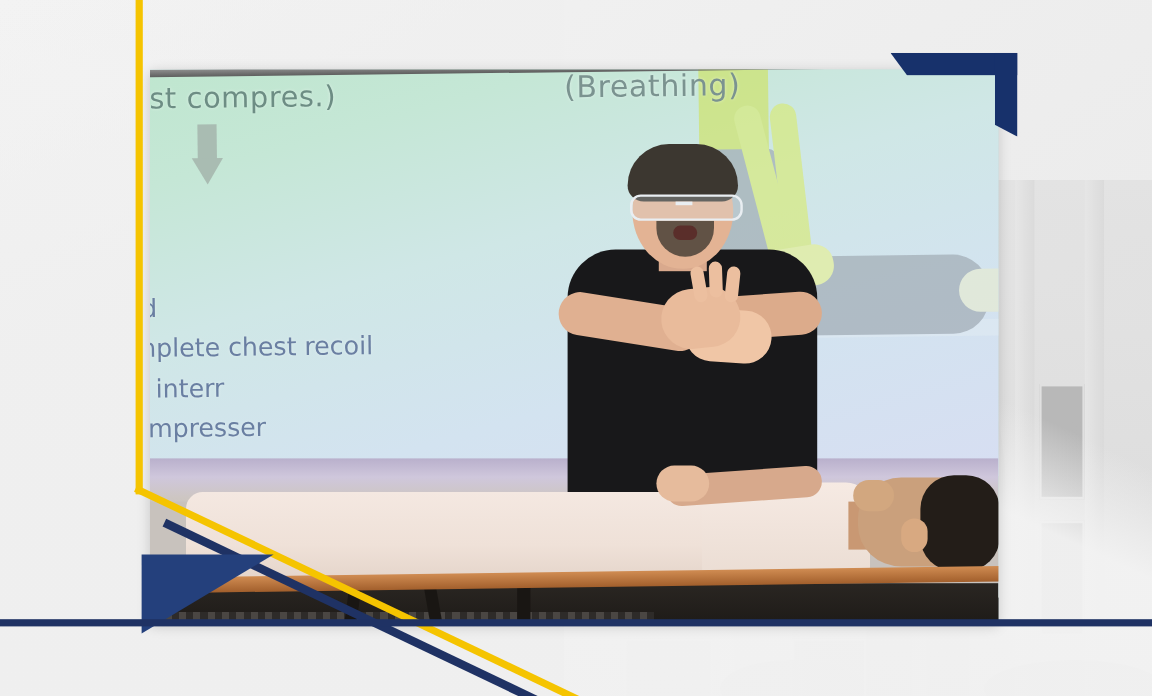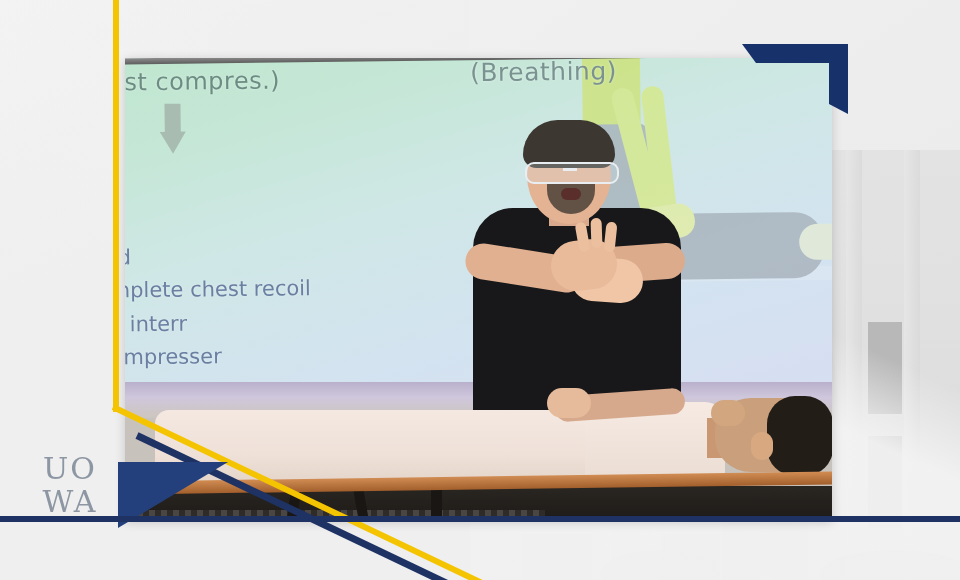--- a/index.html
+++ b/index.html
@@ -348,18 +348,14 @@
     <div class="v"></div>
   </div>
 
   <div class="yellow-v"></div>
   <div class="navy-diag-line"></div>
   <div class="yellow-diag-line"></div>
   <div class="navy-tri"></div>
 
   <div class="navy-rule"></div>
 
-  <div class="logo">
-    <div class="l1">UO</div>
-    <div class="l2">WA</div>
-  </div>
 
 </div>
 
 </body></html>

